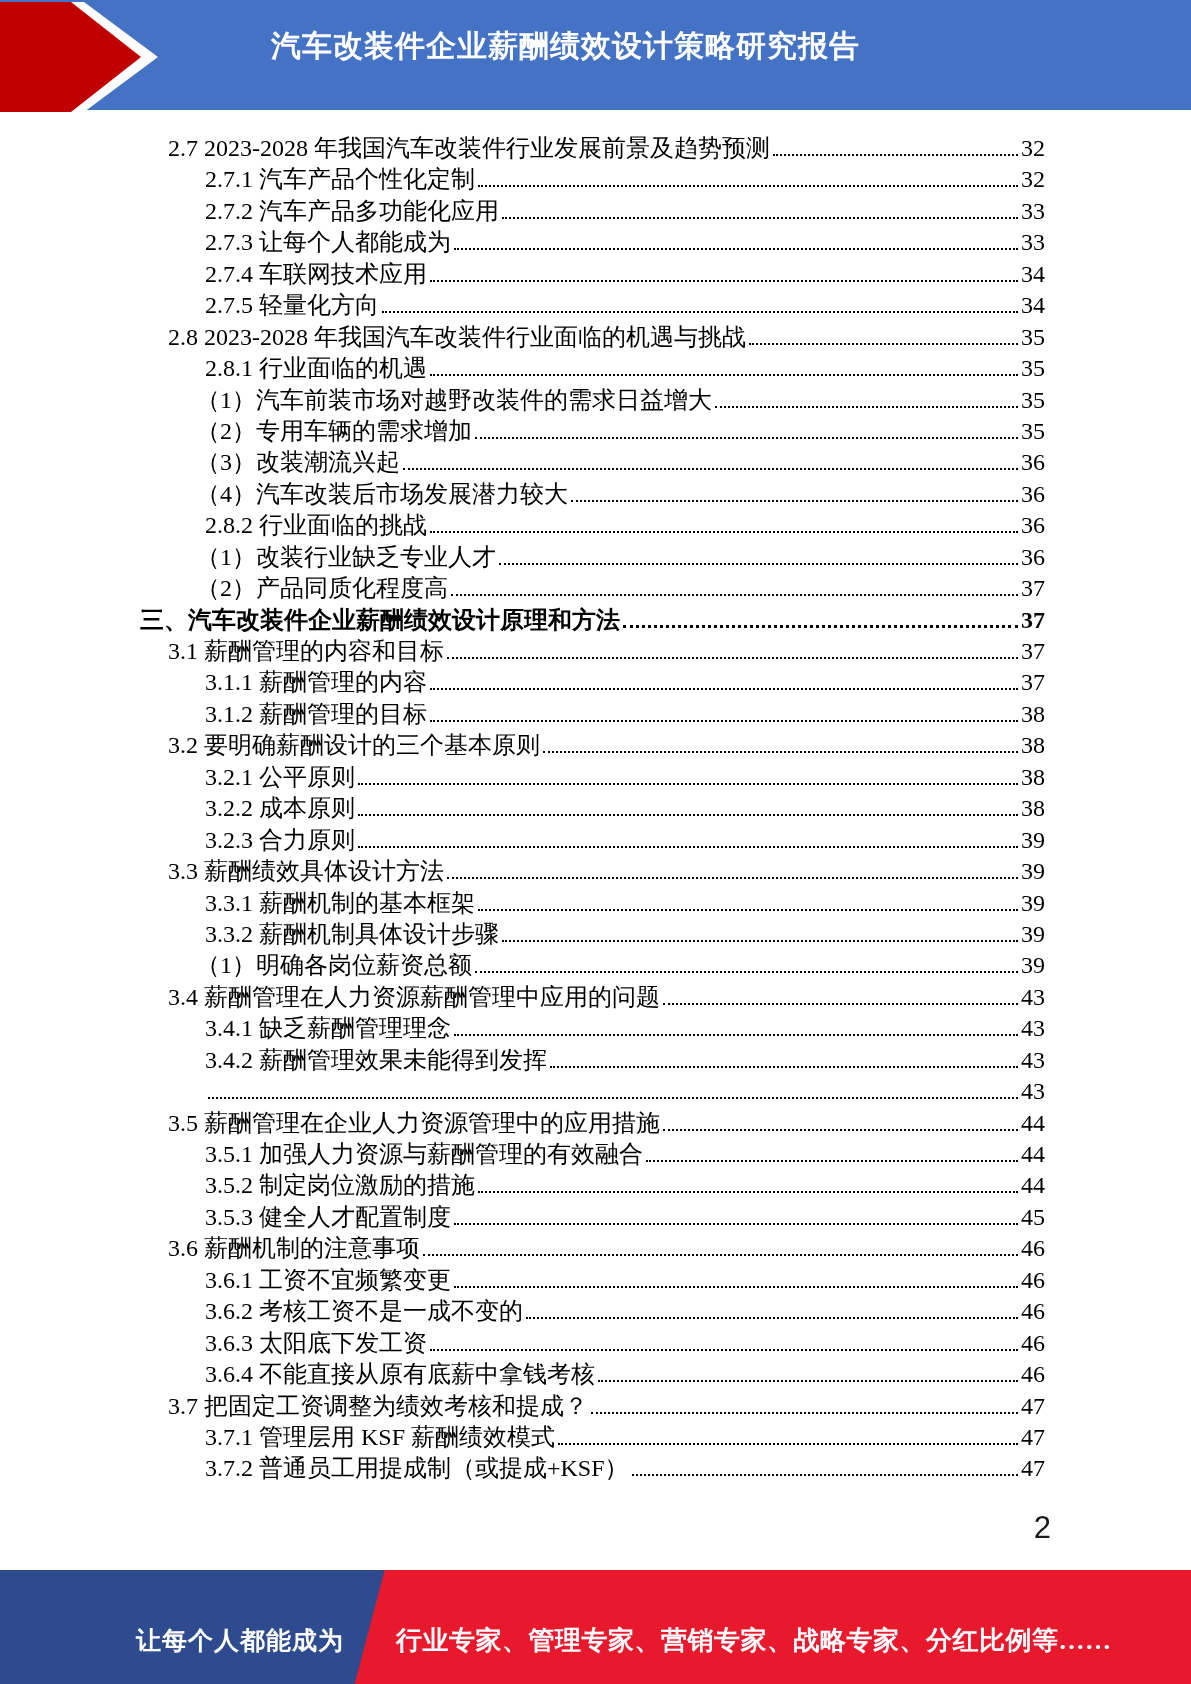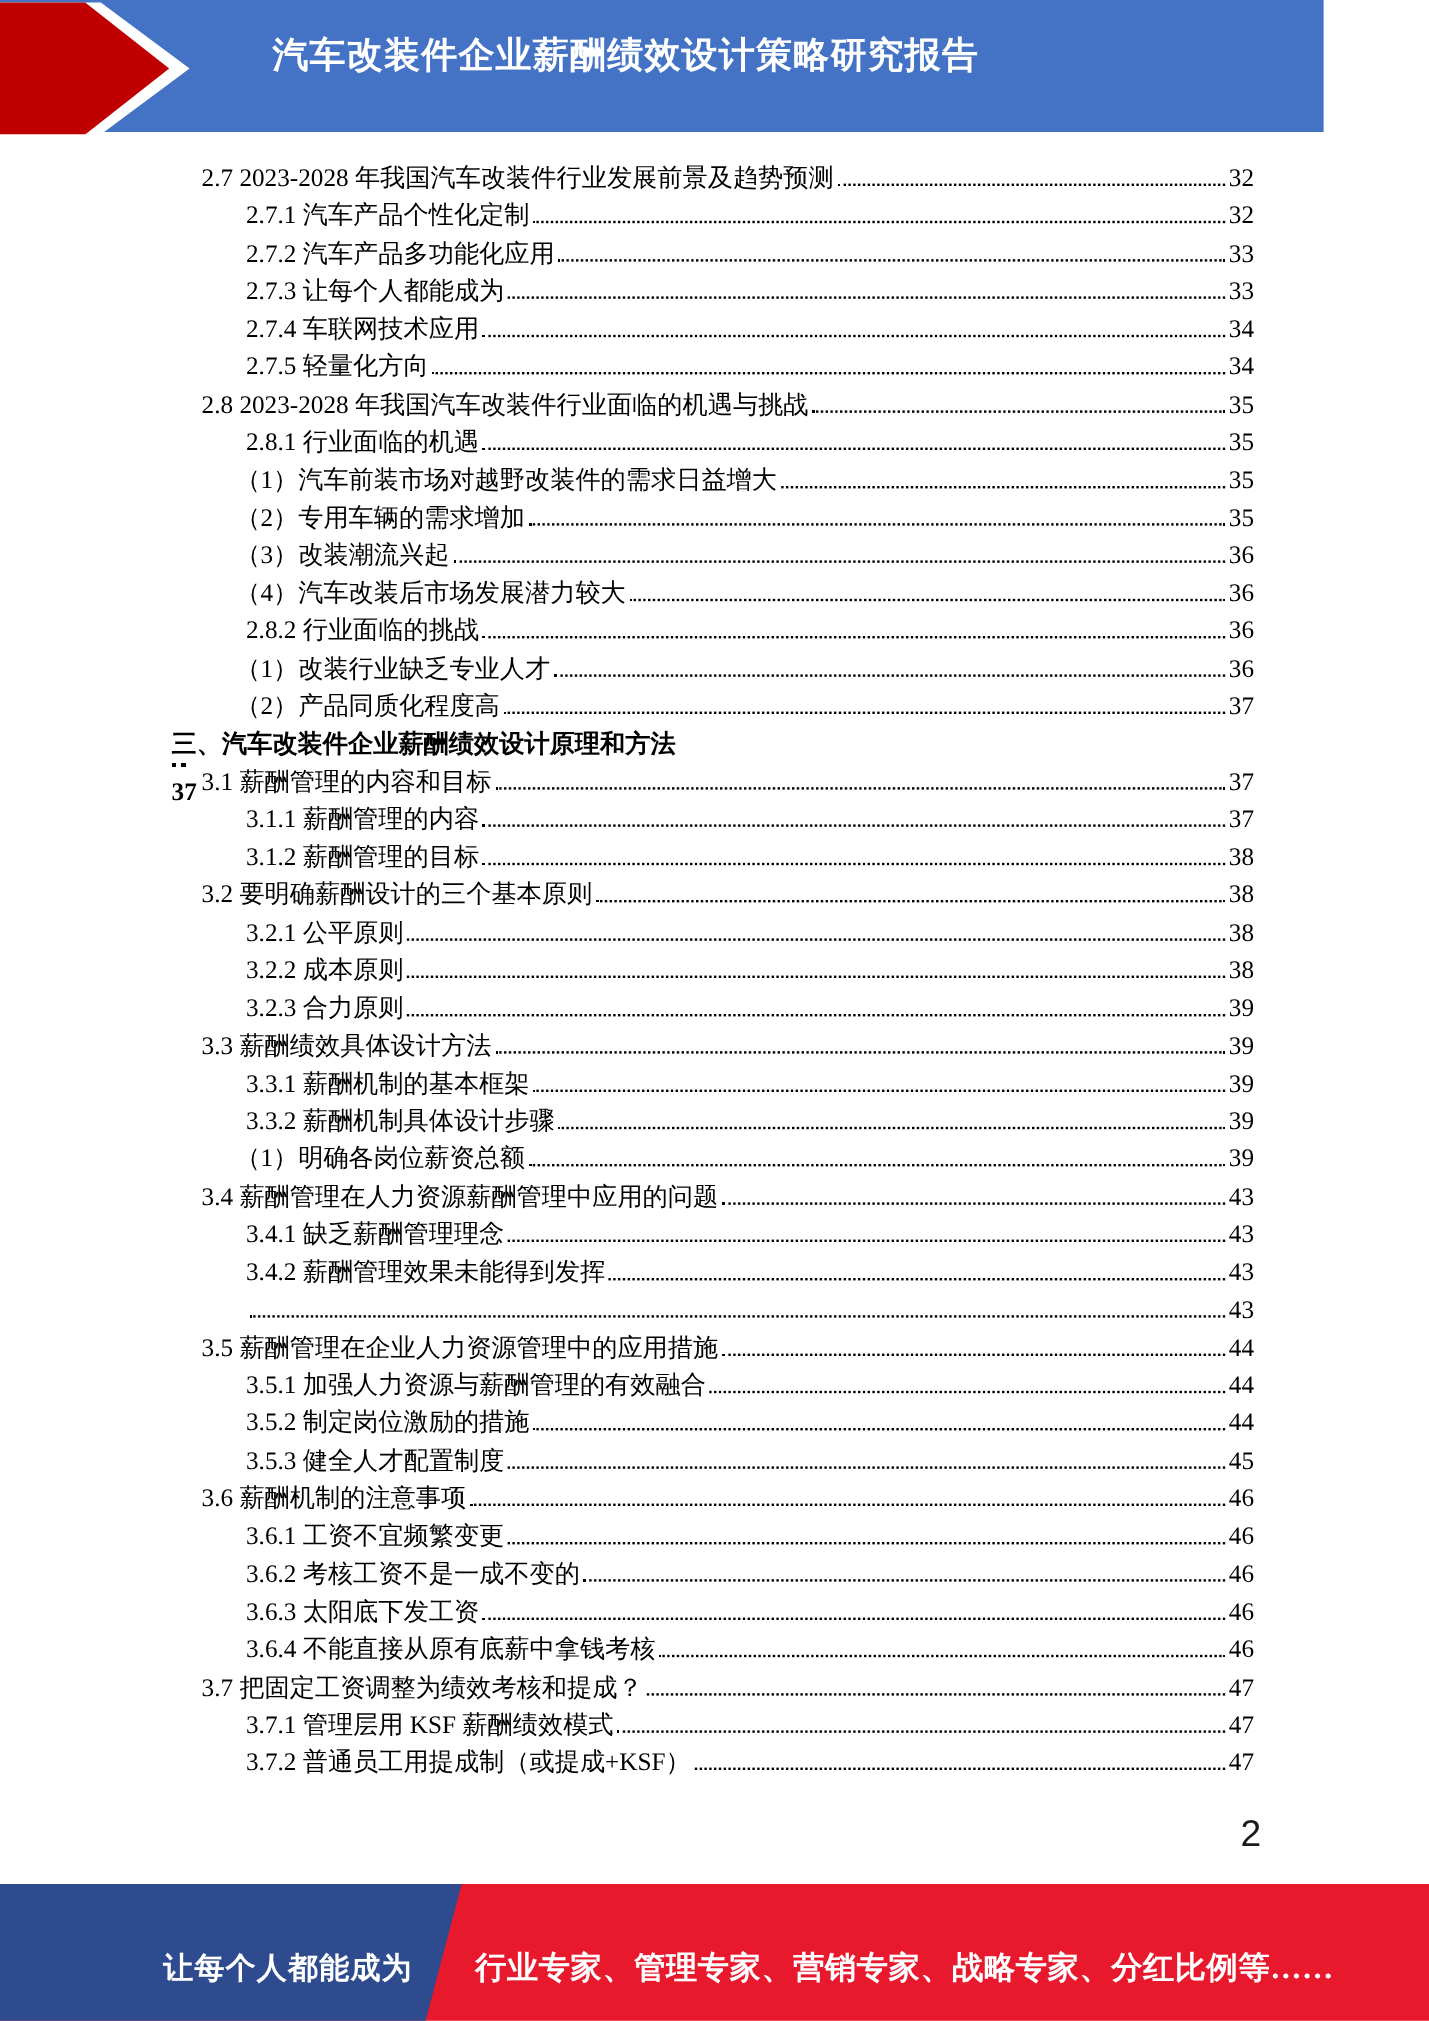--- a/index.html
+++ b/index.html
@@ -13,21 +13,21 @@
   html,body{width:1191px;height:1684px;}
   body{
     position:relative;
     background:#ffffff;
     font-family:"Liberation Serif","DejaVu Serif",serif;
     color:var(--ink);
     overflow:hidden;
   }
   
   .banner{
-    position:absolute;top:0;left:0;width:1103px;height:110px;
+    position:absolute;top:0;left:0;width:1191px;height:110px;
     background:var(--banner-blue);
   }
   .banner-arrow{position:absolute;top:0;left:0;width:170px;height:112px;}
   .arrow-white{fill:#ffffff;}
   .arrow-red{fill:var(--arrow-red);}
   .banner-title{
     position:absolute;left:0;right:0;top:26px;
     text-align:center;
     transform:translateX(-30px);
     color:#ffffff;
@@ -38,37 +38,37 @@
     white-space:nowrap;
   }
   
   .toc{
     position:absolute;top:110px;left:140px;width:905px;
     padding-top:23px;
   }
   .toc-row{
     display:flex;align-items:baseline;
     height:31.45px;
-    font-size:21px;
+    font-size:24px;
     line-height:31.45px;
     white-space:nowrap;
   }
   .toc-row .t{flex:0 0 auto;}
   .toc-row .leader{
     flex:1 1 auto;
     border-bottom:2px dotted var(--ink);
     margin:0 3px 6px 3px;
     min-width:12px;
   }
   .toc-row .pg{flex:0 0 auto;}
   .toc-row.l1{padding-left:0;font-weight:bold;}
   .toc-row.l2{padding-left:28px;}
   .toc-row.l3{padding-left:65px;}
   .toc-row.l4{padding-left:56px;}
-  .toc-row.bold{font-weight:bold;flex-direction:column;}
+  .toc-row.bold{font-weight:bold;}
   .toc-row.bold .leader{border-bottom-width:3px;}
   
   .pagenum{
     position:absolute;top:1510px;right:140px;
     font-family:"Liberation Sans","DejaVu Sans",sans-serif;
     font-size:31px;
     color:#1a1a1a;
   }
   
   .footer{

